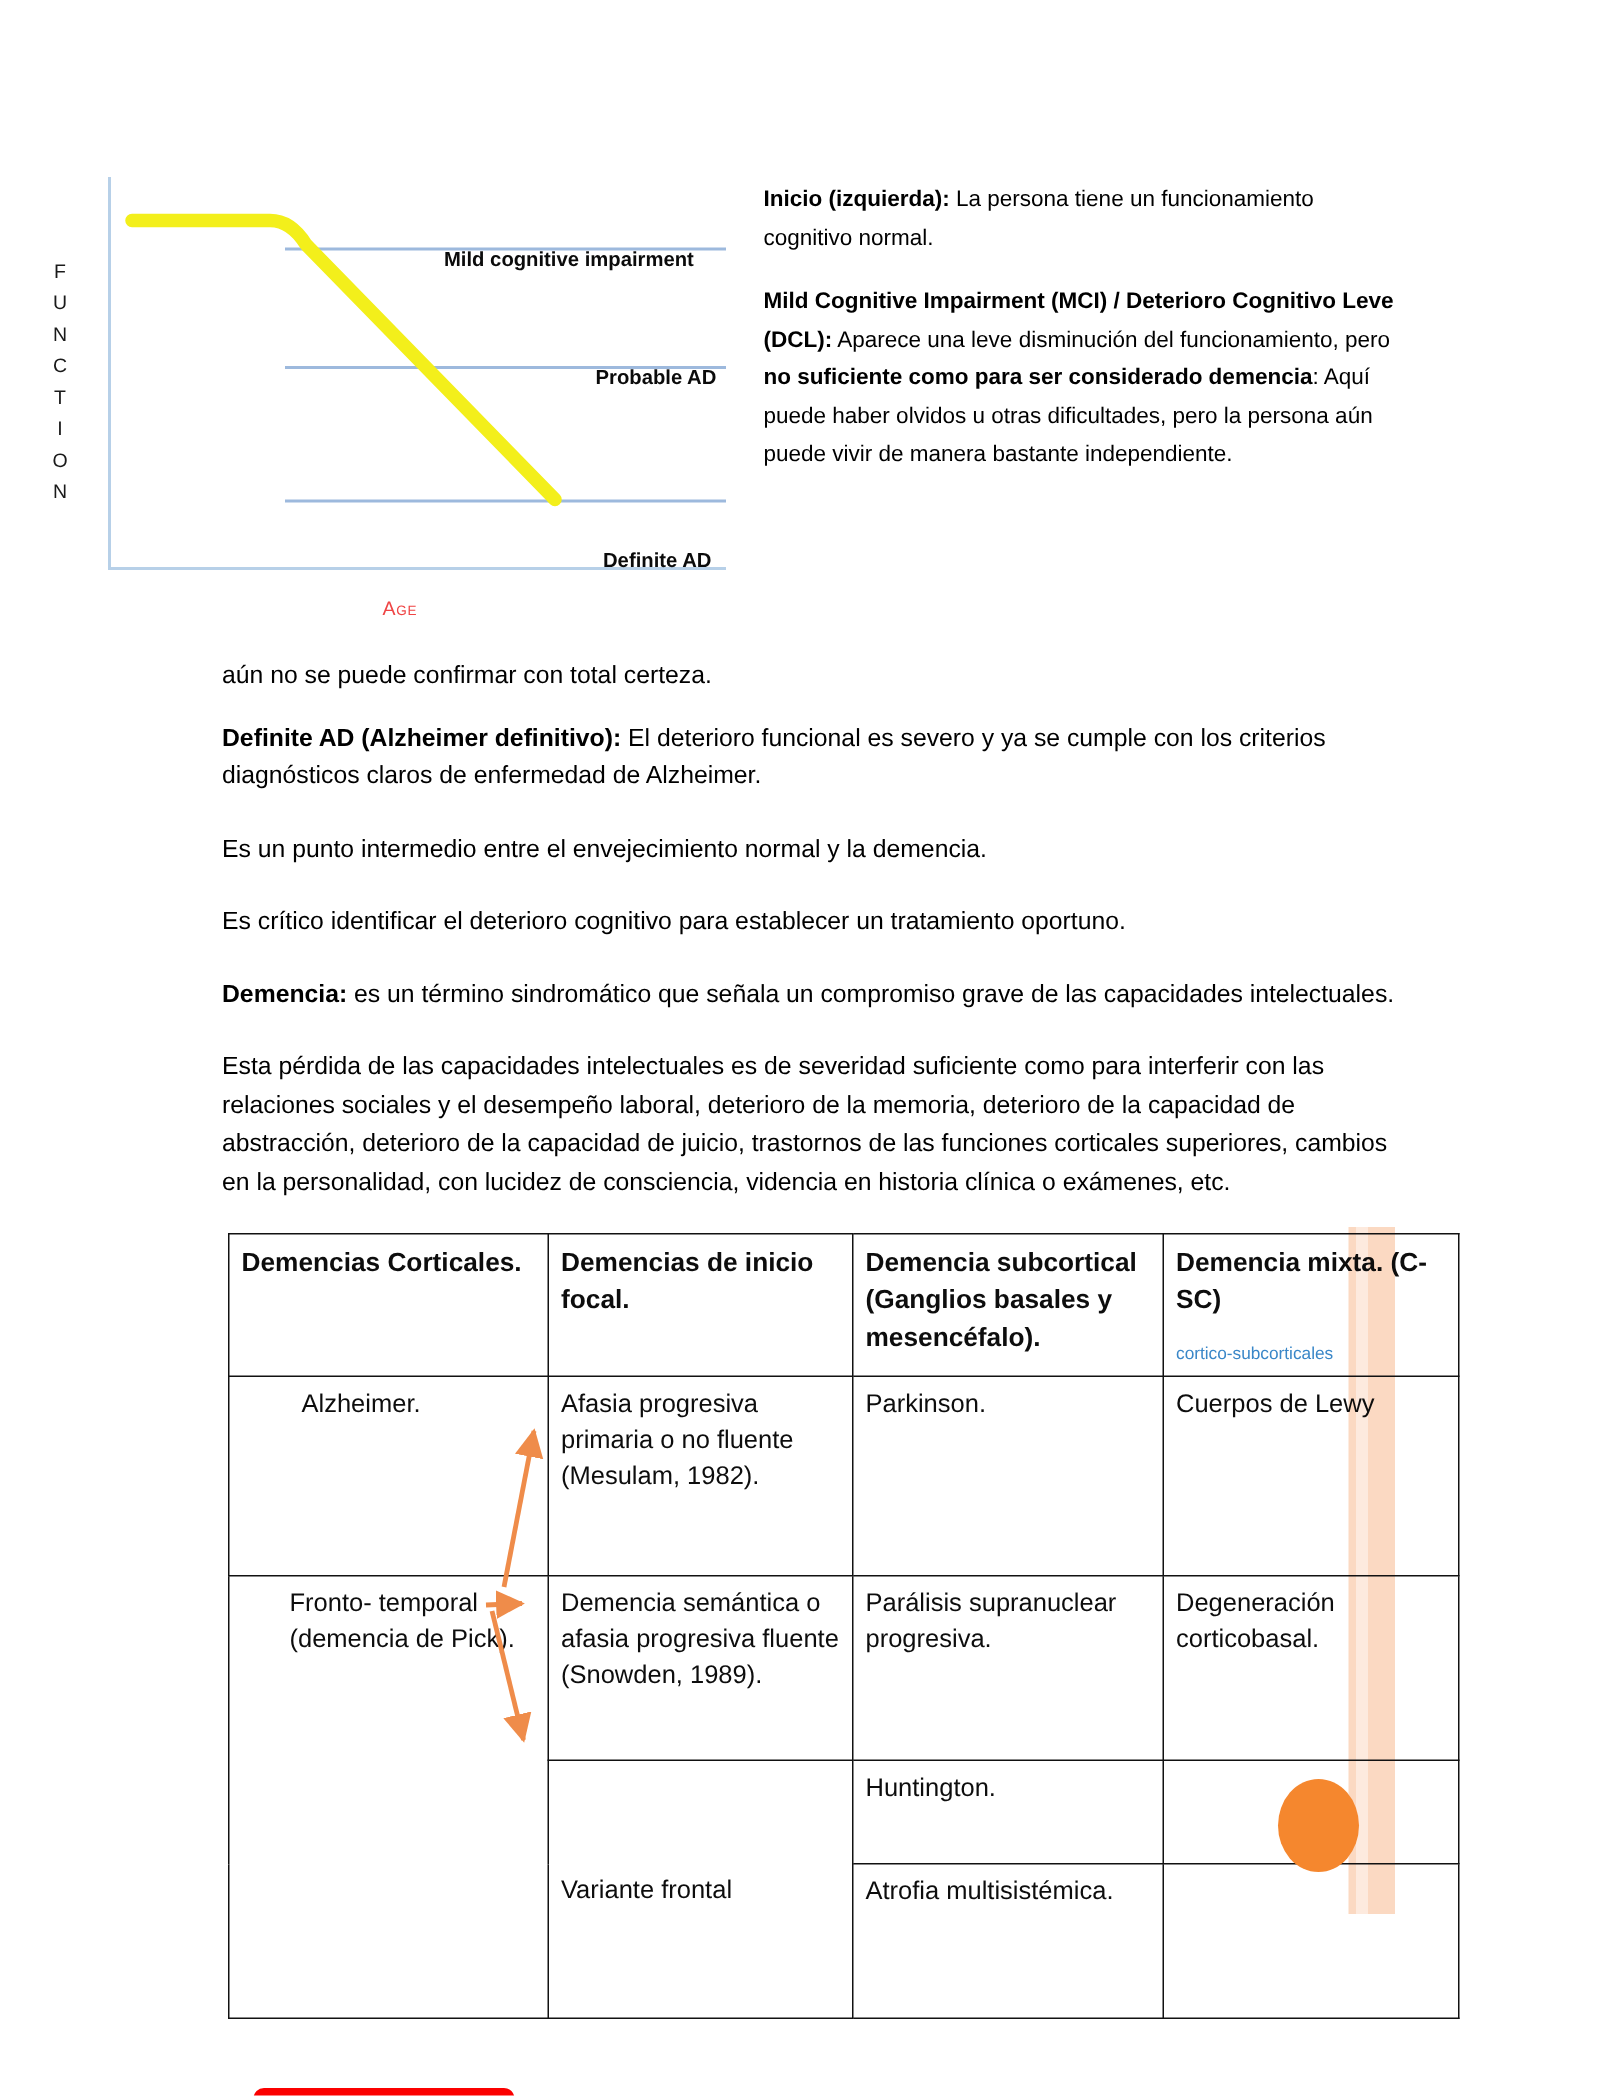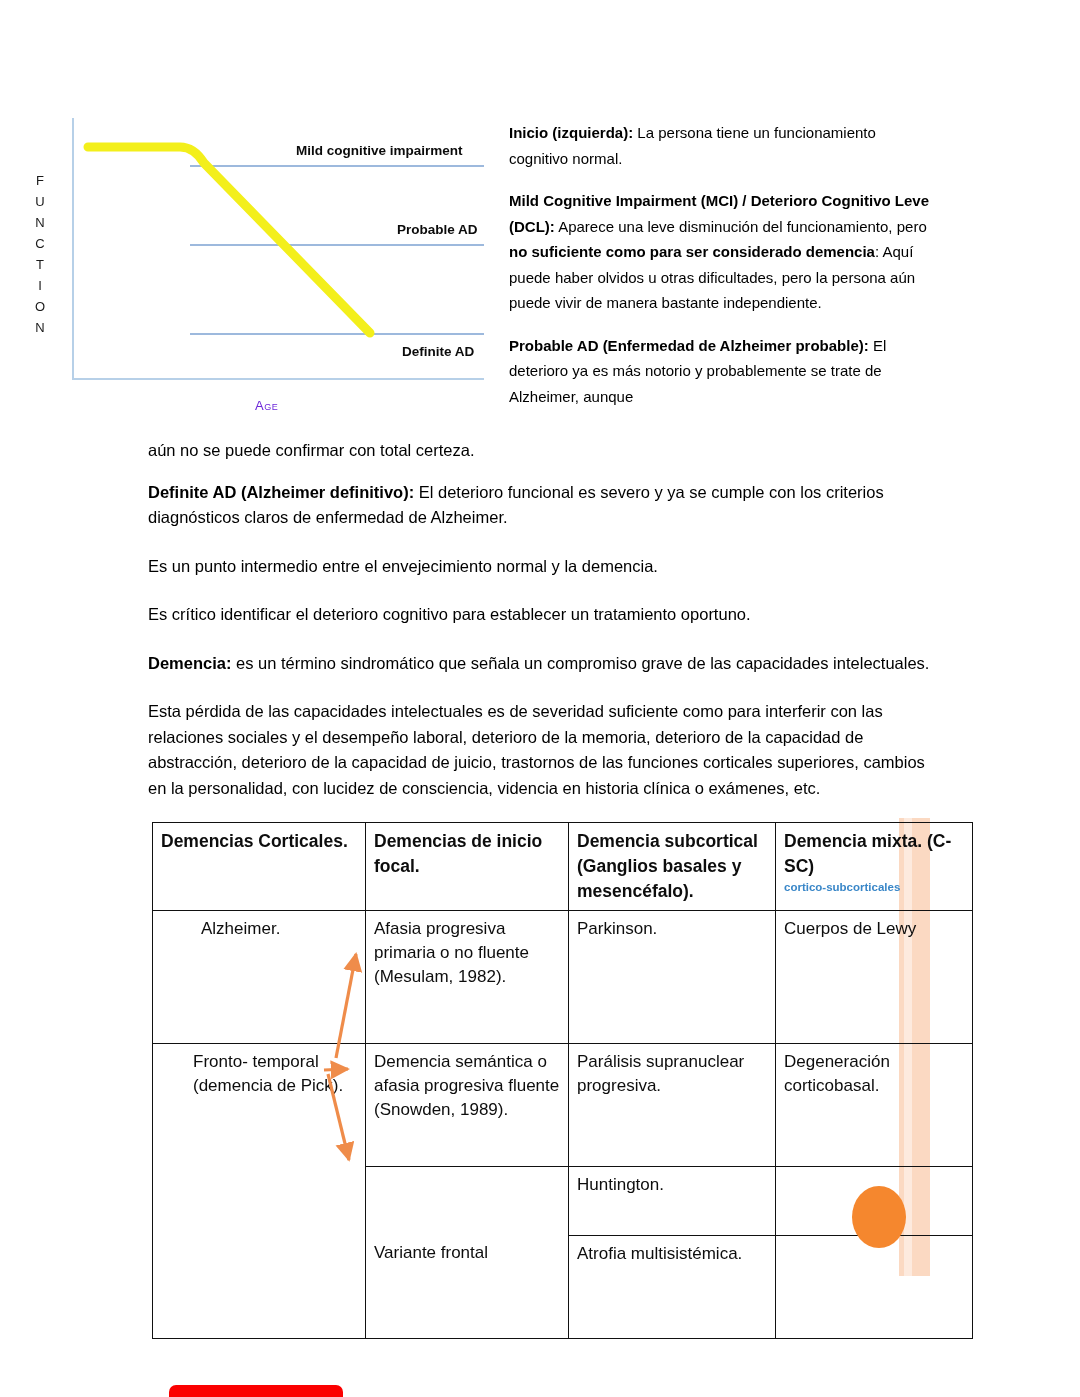--- a/index.html
+++ b/index.html
@@ -77,34 +77,35 @@
   }
   .func-label span { display: block; }
 
   .age-label {
     position: absolute;
     left: 255px;
     top: 398px;
     font-size: 13px;
     font-variant: small-caps;
     letter-spacing: 0.5px;
-    color: #6d28d9;
+    color: #ef4444;
   }
 
   .thresh-line {
     position: absolute;
     height: 2px;
     background: #9db9dd;
   }
   .thresh-caption {
     position: absolute;
     font-size: 13.5px;
     font-weight: bold;
     color: #0b0b0b;
     white-space: nowrap;
+    margin-top: 22px;
   }
 
   .yellow-curve {
     position: absolute;
     left: 0;
     top: 0;
     width: 412px;
     height: 262px;
     overflow: visible;
   }
@@ -200,24 +201,24 @@
     line-height: 25px;
   }
   td.c1 { width: 196px; }
   td.c2 { width: 186px; }
   td.c3 { width: 190px; }
   td.c4 { width: 180px; }
 
   .sub-blue {
     display: block;
     font-size: 11.5px;
-    font-weight: bold;
+    font-weight: normal;
     color: #3a87c8;
     line-height: 16px;
-    margin-top: 0;
+    margin-top: 16px;
   }
 
   .red-box {
     position: absolute;
     left: 16px;
     top: 341px;
     width: 174px;
     height: 88px;
     background: #fb0000;
     border-radius: 7px;
@@ -289,21 +290,20 @@
       <div class="thresh-caption" style="left:330px; top:226px;">Definite AD</div>
     </div>
 
     <div class="age-label">Age</div>
 
     <div class="right-col">
       <p><b>Inicio (izquierda):</b><span> La persona tiene un funcionamiento cognitivo normal.</span></p>
 
       <p><b>Mild Cognitive Impairment (MCI) / Deterioro Cognitivo Leve (DCL):</b><span> Aparece una leve disminución del funcionamiento, pero </span><b>no suficiente como para ser considerado demencia</b><span>: Aquí puede haber olvidos u otras dificultades, pero la persona aún puede vivir de manera bastante independiente.</span></p>
 
-      <p><b>Probable AD (Enfermedad de Alzheimer probable):</b><span> El deterioro ya es más notorio y probablemente se trate de Alzheimer, aunque</span></p>
     </div>
   </div>
 
   <div class="body-col">
     <p class="tight">aún no se puede confirmar con total certeza.</p>
 
     <p><b>Definite AD (Alzheimer definitivo):</b><span> El deterioro funcional es severo y ya se cumple con los criterios diagnósticos claros de enfermedad de Alzheimer.</span></p>
 
     <p>Es un punto intermedio entre el envejecimiento normal y la demencia.</p>
 

